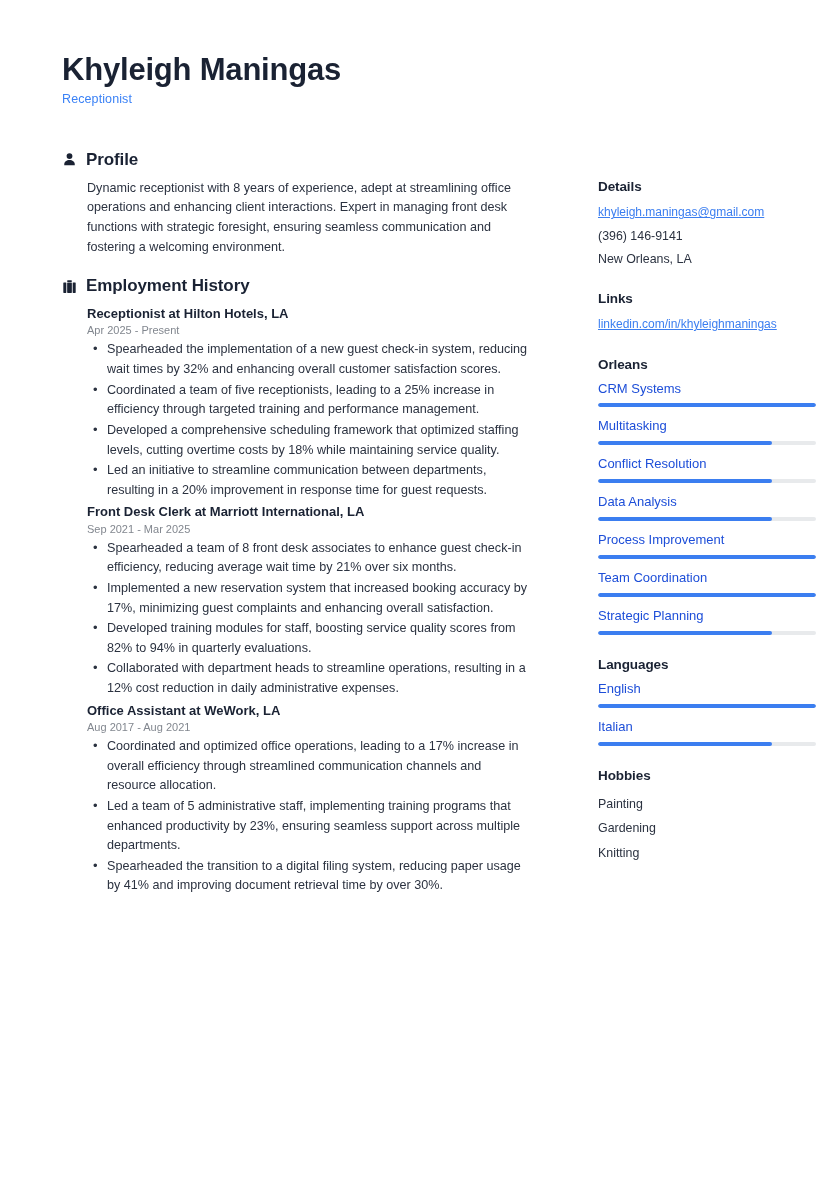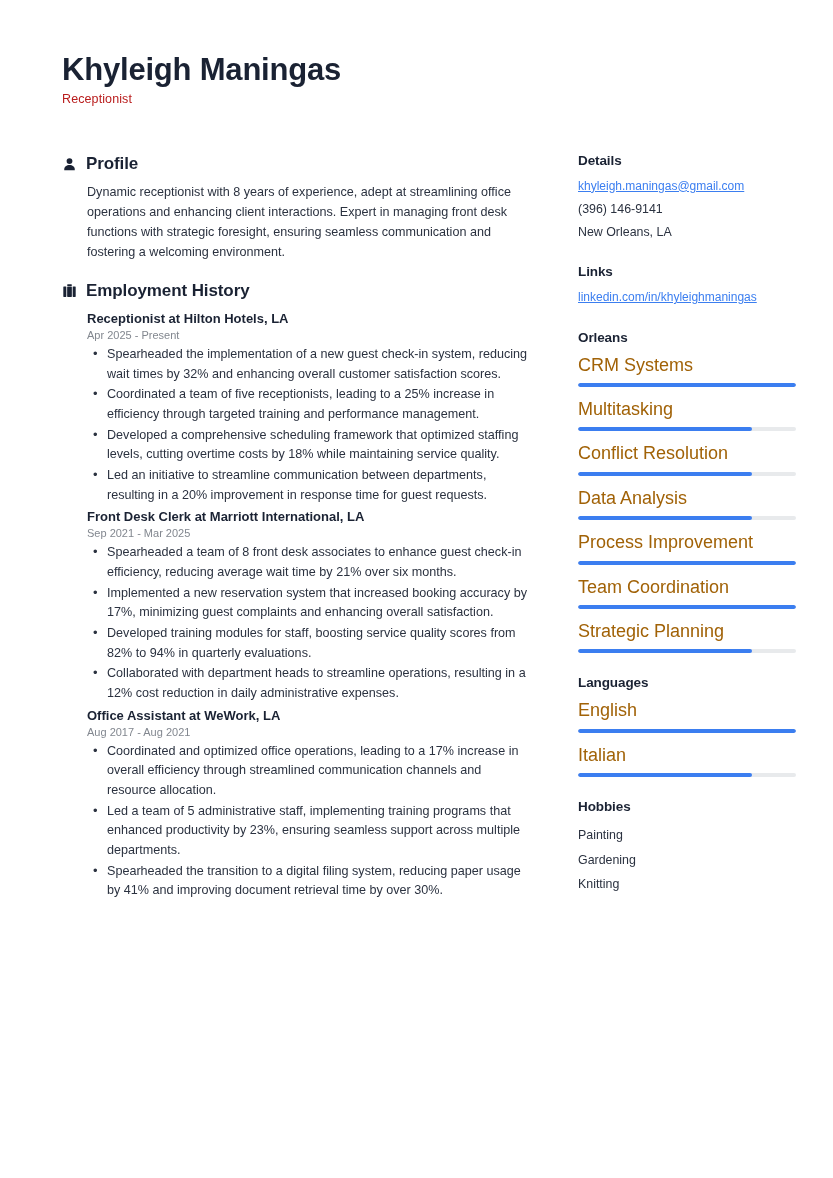--- a/index.html
+++ b/index.html
@@ -30,30 +30,30 @@
   .full-name {
     font-size: 31px;
     font-weight: 700;
     letter-spacing: -0.2px;
     color: #1a2233;
     line-height: 1.18;
   }
 
   .job-title {
     font-size: 12.5px;
-    color: #b91c1c;
+    color: #3b82f6;
     margin-top: 3px;
     letter-spacing: 0.1px;
   }
 
   
   .body-cols {
     display: flex;
-    align-items: flex-end;
-    gap: 46px;
+    align-items: center;
+    gap: 66px;
   }
 
   .col-main { width: 470px; flex: 0 0 470px; }
   .col-side { width: 218px; flex: 0 0 218px; padding-top: 3px; }
 
   
   .section-head {
     display: flex;
     align-items: center;
     gap: 9px;
@@ -151,22 +151,22 @@
     display: block;
     line-height: 1.62;
     margin-bottom: 3px;
     word-break: break-all;
   }
 
   
   .rated-item { margin-bottom: 11px; }
 
   .rated-label {
-    font-size: 18px;
-    color: #a16207;
+    font-size: 13px;
+    color: #1d4ed8;
     margin-bottom: 6px;
     line-height: 1.3;
   }
 
   .rated-track {
     height: 4px;
     width: 100%;
     background: #e8eaec;
     border-radius: 2px;
     overflow: hidden;

